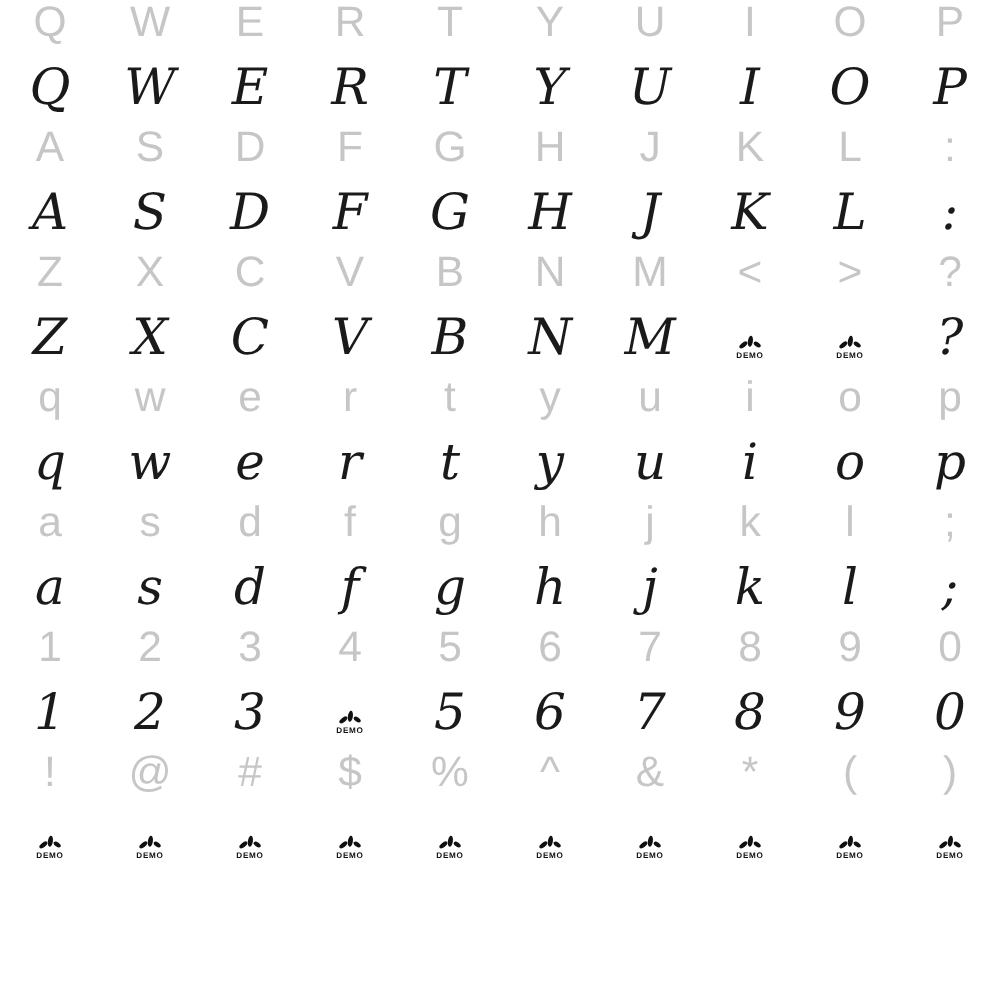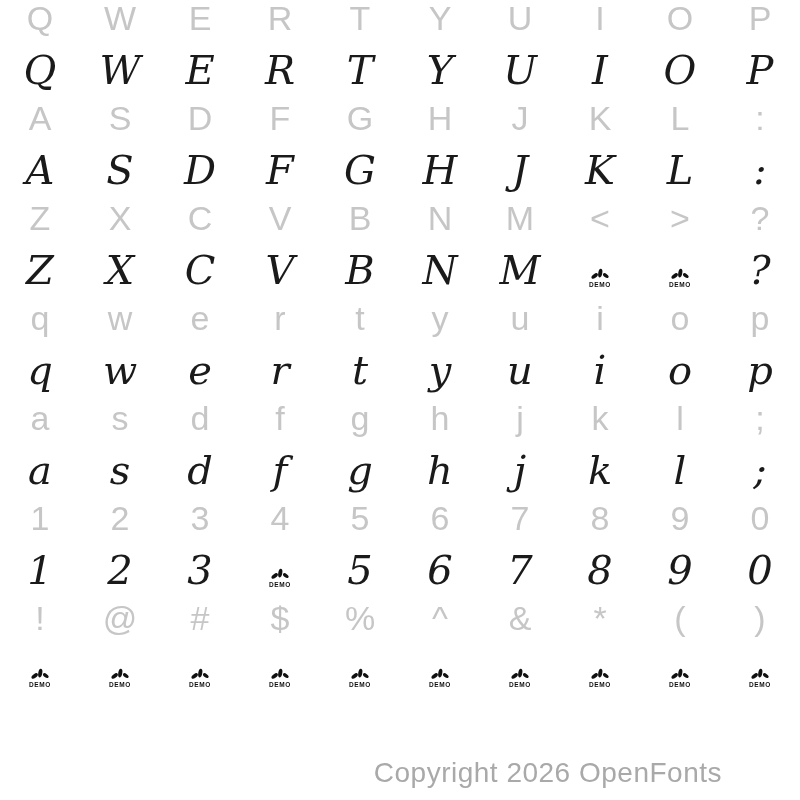--- a/index.html
+++ b/index.html
@@ -322,14 +322,13 @@
           </svg><span class="demo-label">DEMO</span></span>
         <span class="cell demo"><svg class="fleuron" width="22" height="13" viewBox="0 0 24 14" aria-hidden="true">
             <g fill="#111111">
               <ellipse cx="6.2" cy="8.6" rx="4.1" ry="2.0" transform="rotate(-38 6.2 8.6)"></ellipse>
               <ellipse cx="12.3" cy="5.4" rx="2.2" ry="4.8" transform="rotate(9 12.3 5.4)"></ellipse>
               <ellipse cx="18.3" cy="8.2" rx="3.5" ry="1.9" transform="rotate(36 18.3 8.2)"></ellipse>
             </g>
           </svg><span class="demo-label">DEMO</span></span>
       </div>
     </div>
-  <footer class="copyright">Copyright 2026 OpenFonts</footer>
 </main>
 
 </body></html>

